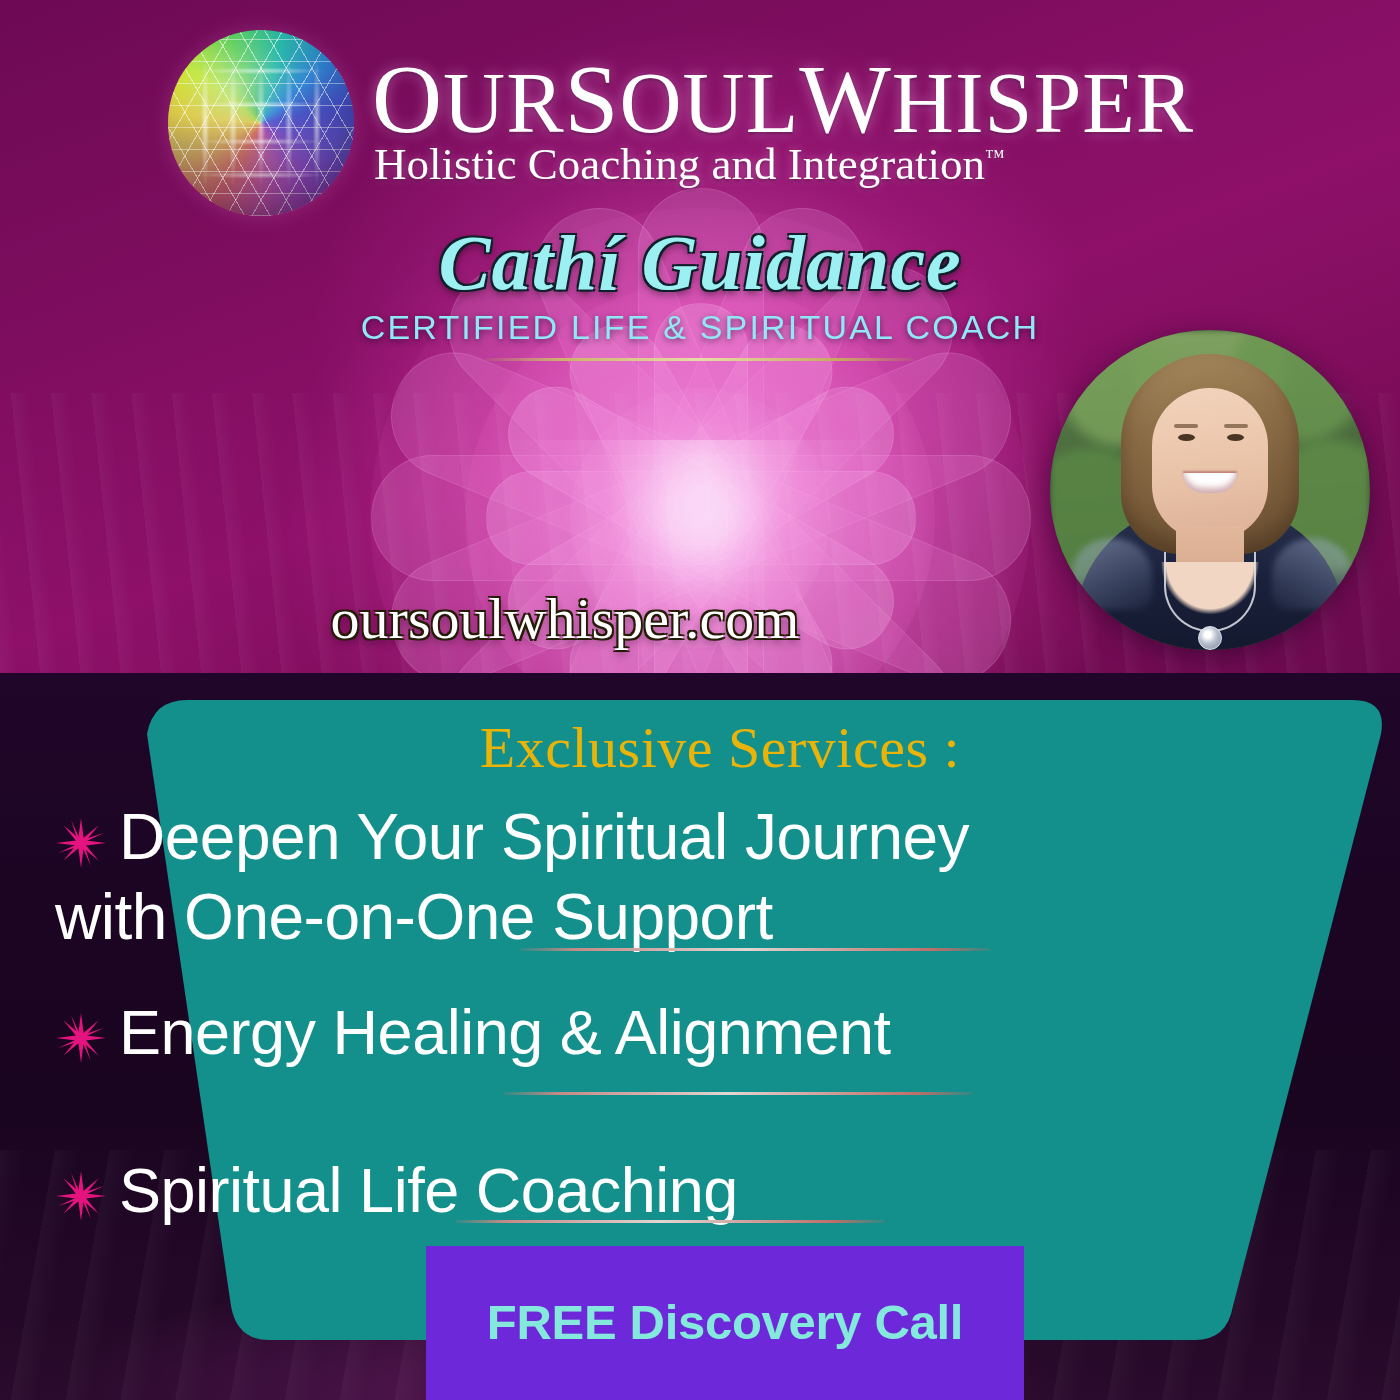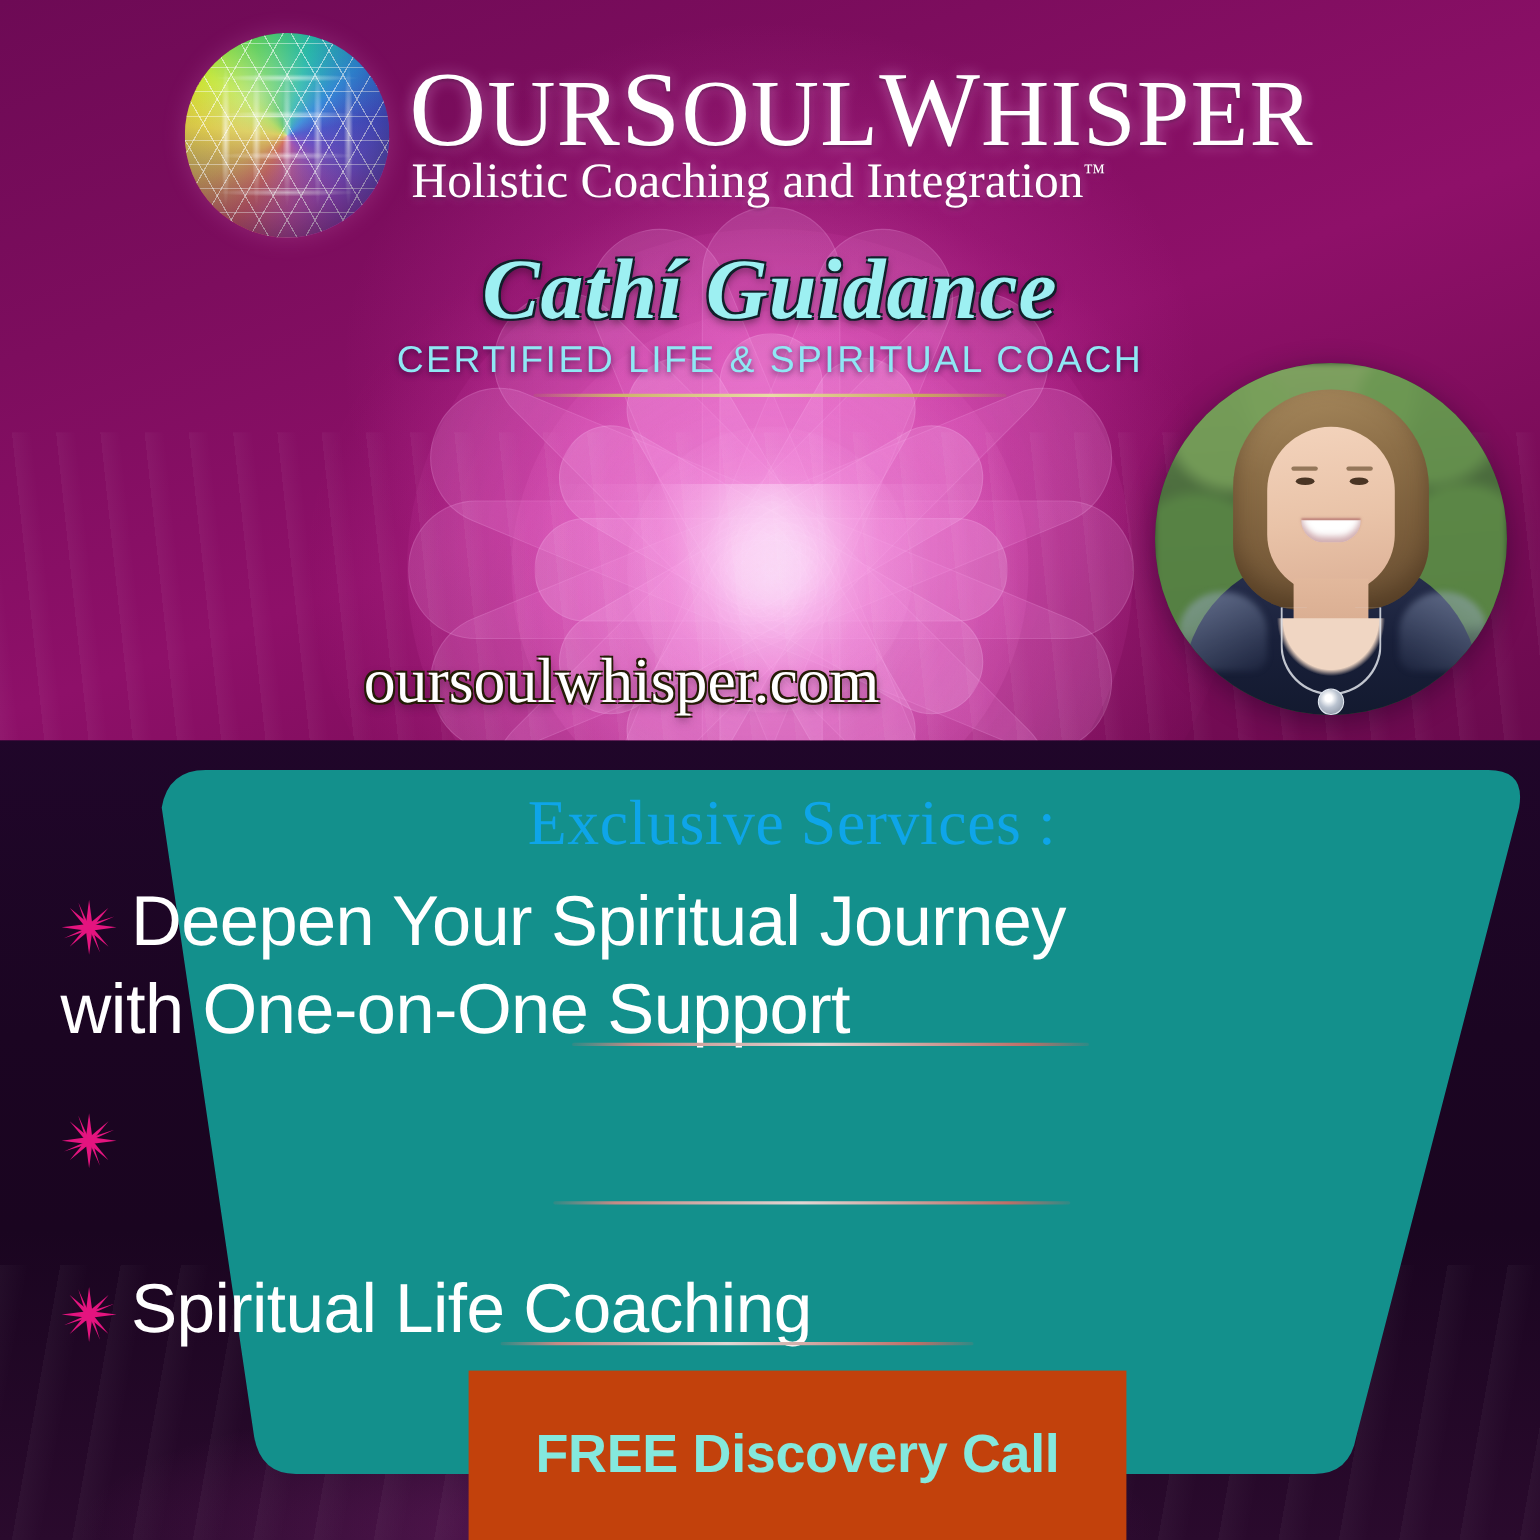--- a/index.html
+++ b/index.html
@@ -350,21 +350,21 @@
     left: 55px; top: 700px;
     width: 1330px; height: 640px;
   }
 
   .svc-title {
     position: absolute;
     left: 0; top: 14px; width: 1330px;
     text-align: center;
     font-family: "Liberation Serif", serif;
     font-size: 58px;
-    color: #0ea5e9;
+    color: #eab308;
     letter-spacing: 0.5px;
   }
   .svc-item {
     position: absolute;
     width: 1330px;
     text-align: left;
     color: #ffffff;
     font-size: 63px;
     line-height: 1.10;
     letter-spacing: -0.5px;
@@ -385,21 +385,21 @@
   }
   .rule1 { left: 465px; top: 248px; width: 470px; }
   .rule2 { left: 448px; top: 392px; width: 470px; }
   .rule3 { left: 400px; top: 520px; width: 430px; }
 
   
   .cta {
     position: absolute;
     left: 426px; top: 1246px;
     width: 598px; height: 154px;
-    background: #c2410c;
+    background: #6d28d9;
     display: flex;
     flex-direction: column;
     align-items: center;
     justify-content: center;
     cursor: pointer;
   }
   .cta-line {
     font-size: 49px;
     font-weight: bold;
     color: #84e8dd;
@@ -539,21 +539,21 @@
             <path d="M84 84 L55 60 L50 50 L60 55 Z"></path>
             <path d="M84 16 L60 45 L50 50 L55 40 Z"></path>
             <path d="M16 84 L40 55 L50 50 L45 60 Z"></path>
             <path d="M31 6 L47 41 L50 50 L43 44 Z"></path>
             <path d="M69 94 L53 59 L50 50 L57 56 Z"></path>
             <path d="M94 31 L59 47 L50 50 L56 43 Z"></path>
             <path d="M6 69 L41 53 L50 50 L44 57 Z"></path>
             <circle cx="50" cy="50" r="11"></circle>
           </g>
         </svg>
-      </span>
+      </span><span>Energy Healing &amp; Alignment</span>
     </div>
     <div class="svc-rule rule2"></div>
 
     <div class="svc-item svc3">
       <span class="star">
         <svg width="52" height="52" viewBox="0 0 100 100">
           <g fill="#e4147f">
             <path d="M50 2 L55 40 L50 50 L45 40 Z"></path>
             <path d="M50 98 L45 60 L50 50 L55 60 Z"></path>
             <path d="M2 50 L40 45 L50 50 L40 55 Z"></path>

